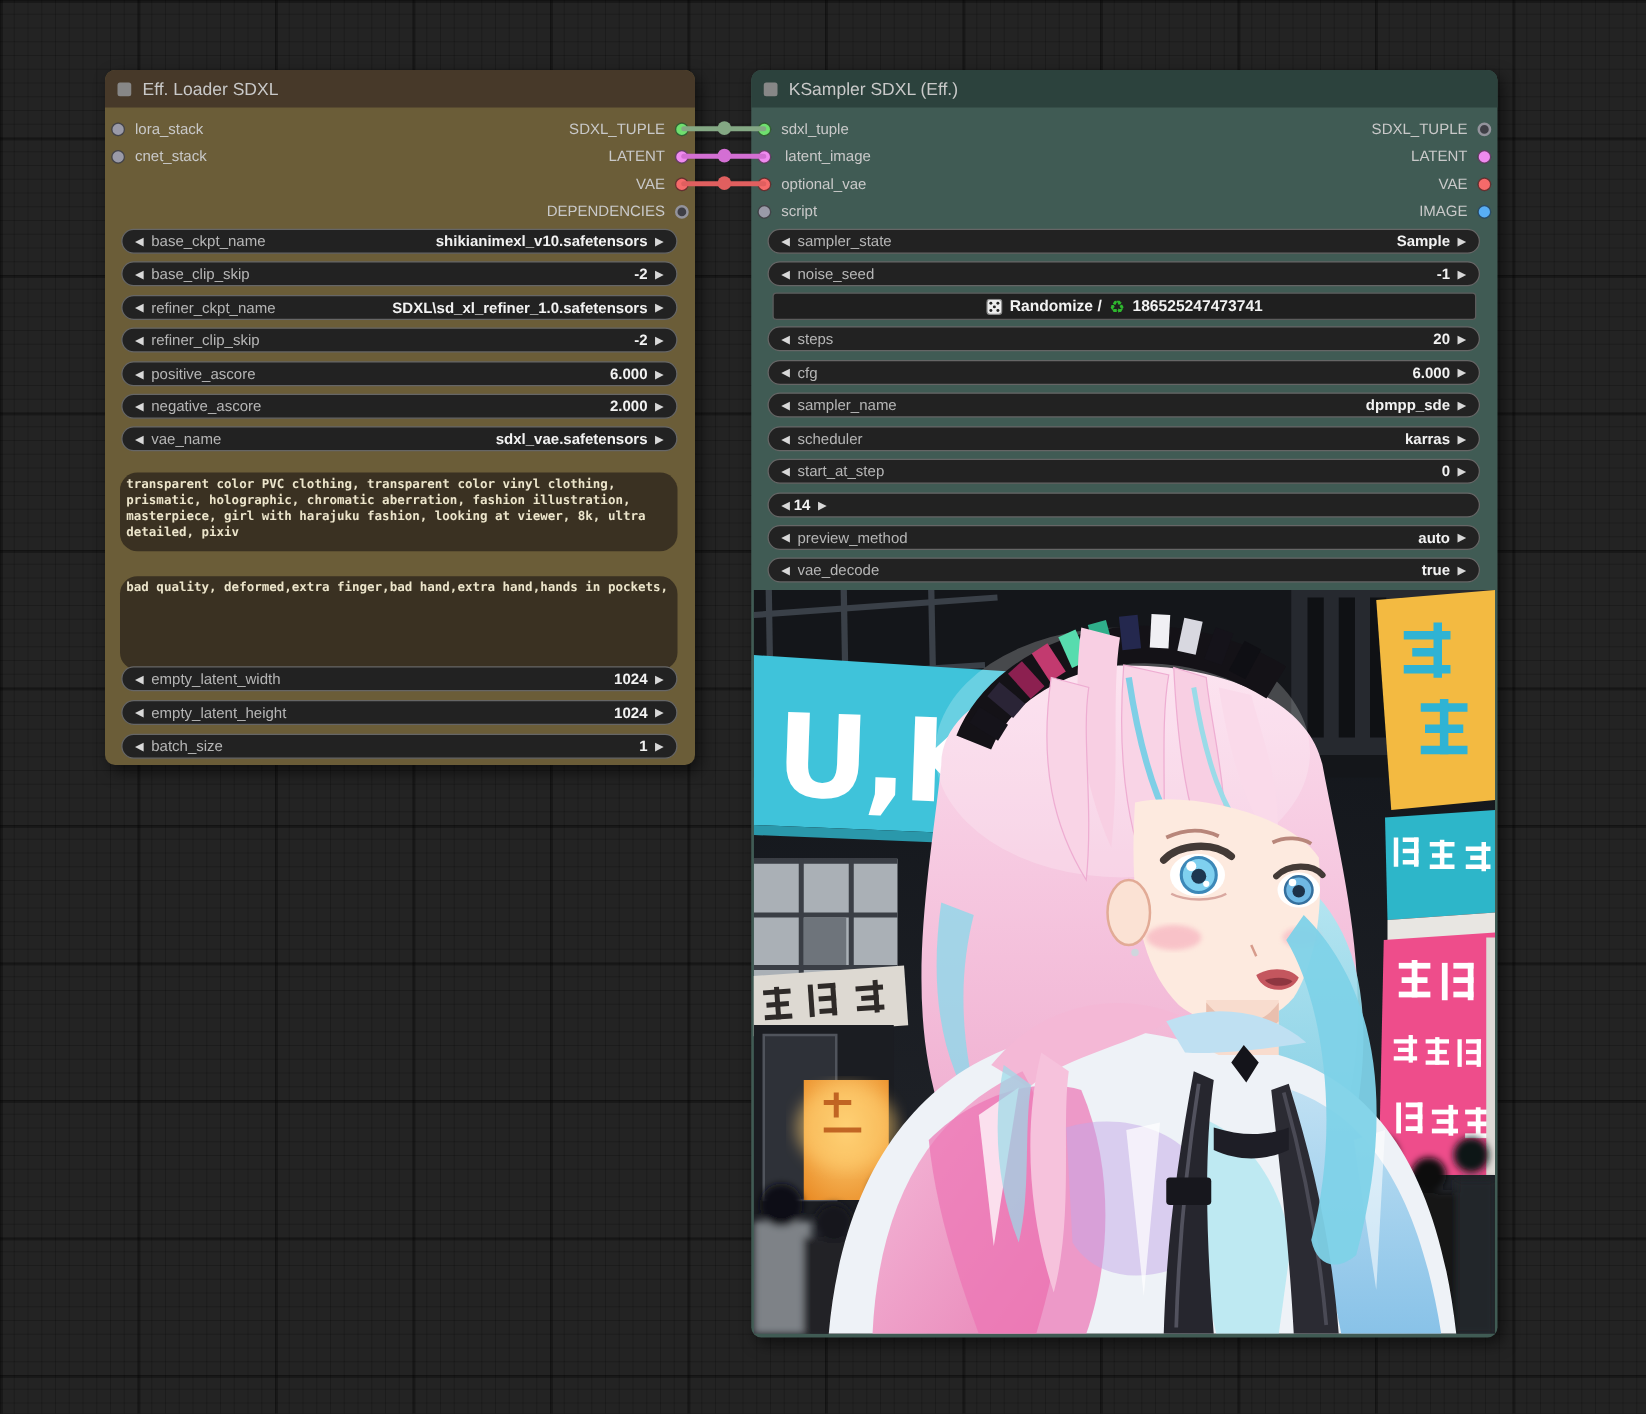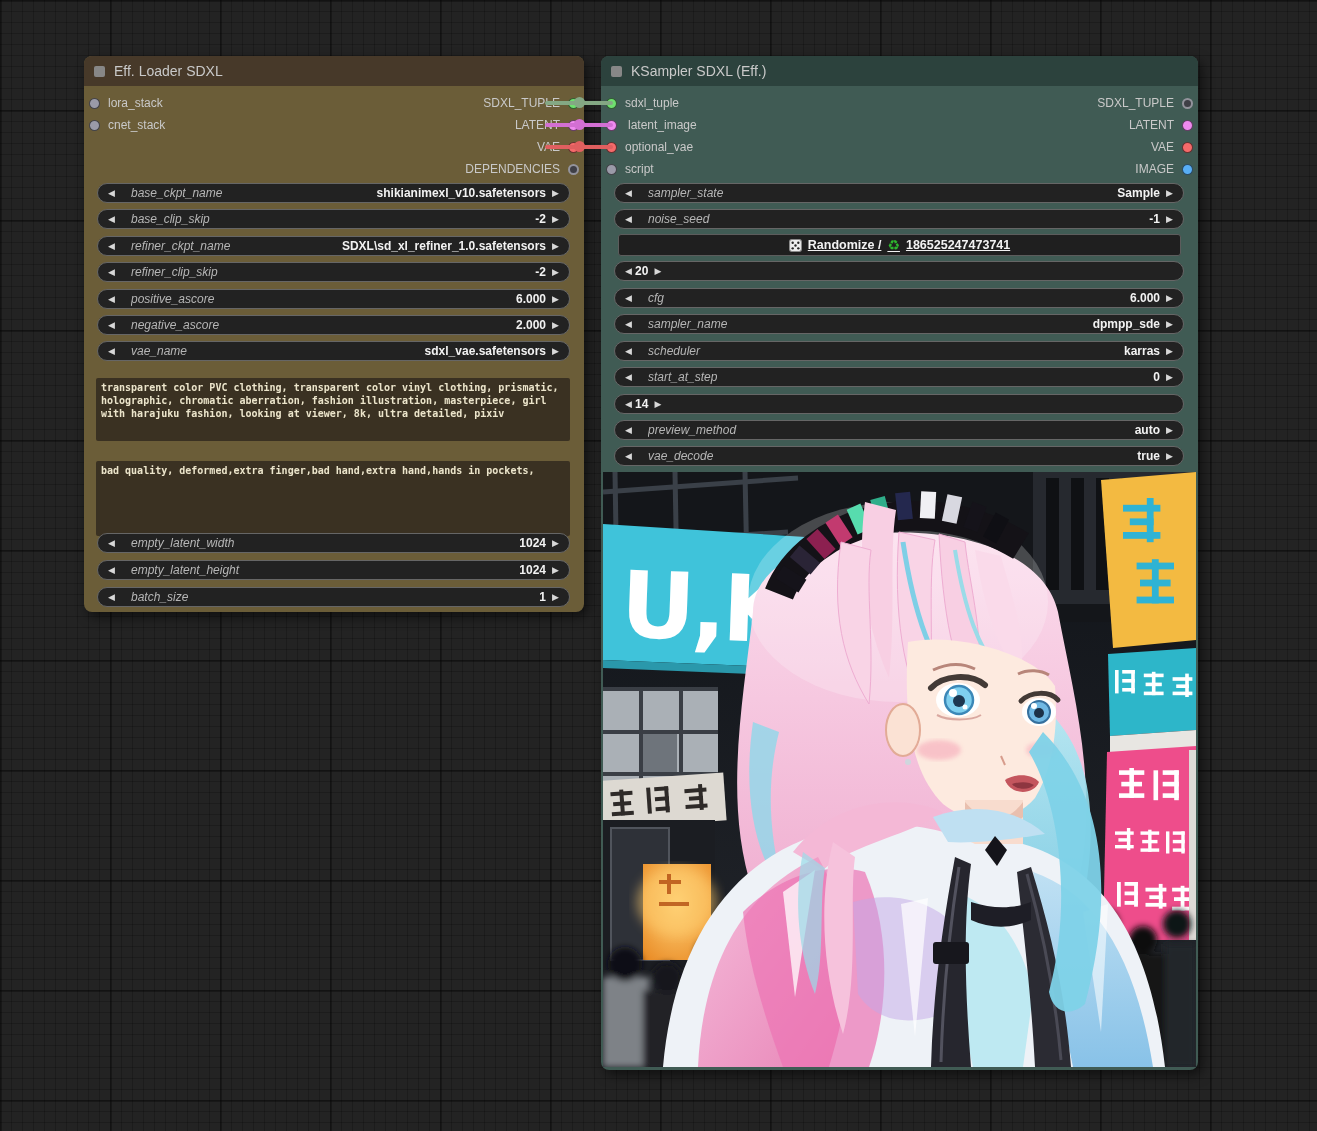--- a/index.html
+++ b/index.html
@@ -25,32 +25,32 @@
   .port-row.in  { left:5px; }
   .port-row.out { right:5px; flex-direction:row; }
   .pdot { width:11px; height:11px; border-radius:50%; box-sizing:border-box; border:1px solid rgba(10,10,10,0.6); flex:0 0 auto; }
   .pdot.hollow { background:#3f3f46; border:2px solid #93939c; }
   .widget {
     position:absolute; left:13px; right:14px; height:20px; box-sizing:border-box;
     background:#222222; border:1px solid #666666; border-radius:10px;
     display:flex; align-items:center; padding:0 7px; font-size:12px;
   }
   .warr { color:#d8d8d8; font-size:9px; width:13px; text-align:center; flex:0 0 auto; cursor:pointer; }
-  .wlabel { color:#b6b6b6; margin-left:13px; flex:1 1 auto; white-space:nowrap; overflow:hidden;font-style:italic; }
+  .wlabel { color:#b6b6b6; margin-left:3px; flex:1 1 auto; white-space:nowrap; overflow:hidden; }
   .wvalue { color:#f2f2f2; font-weight:700; text-align:center; margin-right:3px; white-space:nowrap; }
   .seed-btn {
     position:absolute; left:17px; right:17px; height:22px; box-sizing:border-box;
     background:#1f1f1f; border:1px solid #5c5c5c; border-radius:3px;
     display:flex; align-items:center; justify-content:center; gap:6px;
     color:#f2f2f2; font-weight:700; font-size:12.5px; cursor:pointer;
   }
   .recycle { color:#2eb82e; font-size:14px; font-weight:400; }
   .prompt-box {
     position:absolute; left:12px; right:14px; box-sizing:border-box;
-    background:#3a3122; border-radius:2px; padding:3px 5px;
+    background:#3a3122; border-radius:14px; padding:3px 5px;
     color:#ece5cb; font-family:"DejaVu Sans Mono", monospace;
     font-size:10px; font-weight:700; line-height:13px; white-space:pre-wrap; word-break:break-word;
   }
   .link { position:absolute; height:4px; border-radius:2px; z-index:30; }
   .link-dot { position:absolute; width:11px; height:11px; border-radius:50%; top:-4px; left:50%; margin-left:-5.5px; }
   .preview-img { position:absolute; left:2px; top:416px; width:593px; height:595px; display:block; }
 </style>
 </head>
 <body>
 
@@ -59,21 +59,21 @@
   <div class="link" style="top: 101px; left: 545px; width: 68px; background: rgb(132, 168, 132);">
     <div class="link-dot" style="background: rgb(132, 168, 132);"></div>
   </div>
   <div class="link" style="top: 123px; left: 545px; width: 68px; background: rgb(211, 111, 211);">
     <div class="link-dot" style="background: rgb(211, 111, 211);"></div>
   </div>
   <div class="link" style="top: 145px; left: 545px; width: 68px; background: rgb(224, 95, 95);">
     <div class="link-dot" style="background: rgb(224, 95, 95);"></div>
   </div>
 
-  <div class="node" style="left: 84px; top: 56px; width: 472px; height: 556px; background: rgb(107, 93, 56); padding-left: 28px;">
+  <div class="node" style="left: 84px; top: 56px; width: 472px; height: 556px; background: rgb(107, 93, 56);">
     <div class="node-header" style="background: rgb(71, 57, 41);">
       <span class="collapse-icon"></span>
       <span>Eff. Loader SDXL</span>
     </div>
 
     <div class="port-row in" style="top:36px;">
       <span class="pdot" style="background: rgb(154, 154, 168);"></span>
       <span>lora_stack</span>
     </div>
     <div class="port-row in" style="top:58px;">
@@ -210,36 +210,37 @@
       <span class="wvalue">Sample</span>
       <span class="warr">▶</span>
     </div>
     <div class="widget" style="top:153px;">
       <span class="warr">◀</span>
       <span class="wlabel">noise_seed</span>
       <span class="wvalue">-1</span>
       <span class="warr">▶</span>
     </div>
 
-    <div class="seed-btn" style="top:178px;text-decoration:underline;">
+    <div class="seed-btn" style="top:178px;">
       <svg width="13" height="13" viewBox="0 0 12 12">
         <rect x="0.5" y="0.5" width="11" height="11" rx="2.2" fill="#ededed" stroke="#8a8a8a"></rect>
         <circle cx="3.4" cy="3.4" r="1.1" fill="#222"></circle>
           <circle cx="8.6" cy="3.4" r="1.1" fill="#222"></circle>
         <circle cx="6" cy="6" r="1.1" fill="#222"></circle>
         <circle cx="3.4" cy="8.6" r="1.1" fill="#222"></circle>
           <circle cx="8.6" cy="8.6" r="1.1" fill="#222"></circle>
       </svg>
       <span>Randomize /</span>
       <span class="recycle">♻</span>
       <span>186525247473741</span>
     </div>
 
     <div class="widget" style="top:205px;">
       <span class="warr">◀</span>
+      <span class="wlabel">steps</span>
       <span class="wvalue">20</span>
       <span class="warr">▶</span>
     </div>
     <div class="widget" style="top:232px;">
       <span class="warr">◀</span>
       <span class="wlabel">cfg</span>
       <span class="wvalue">6.000</span>
       <span class="warr">▶</span>
     </div>
     <div class="widget" style="top:258px;">

